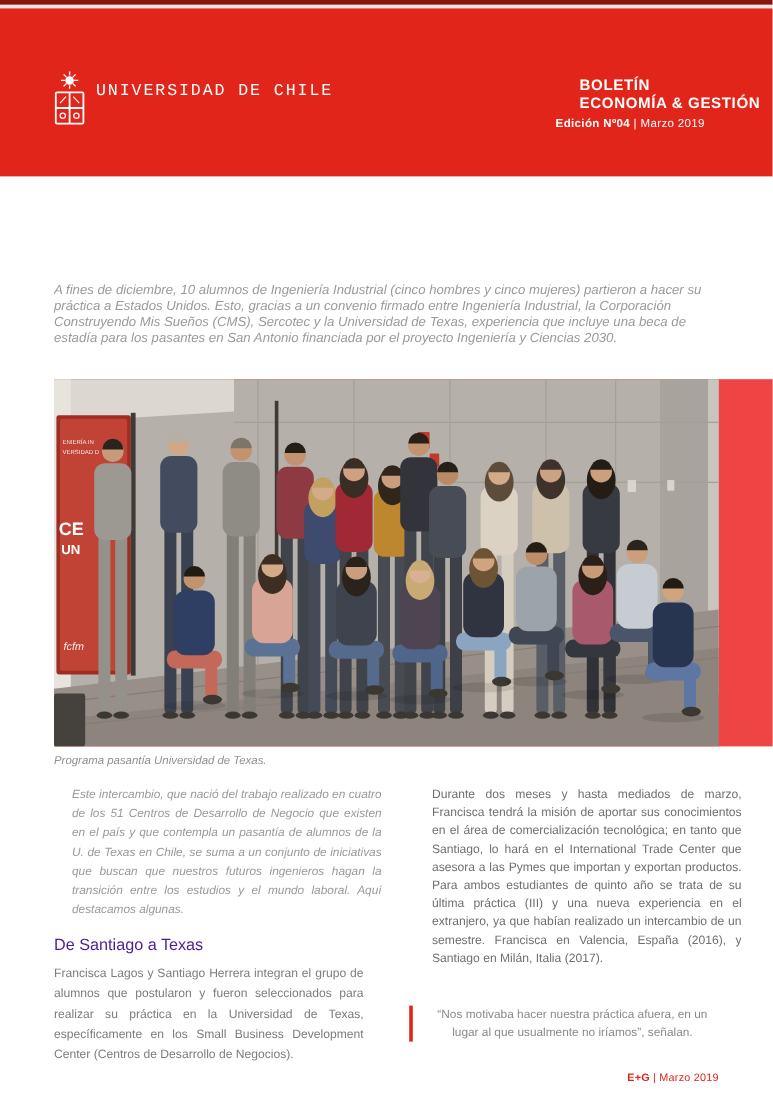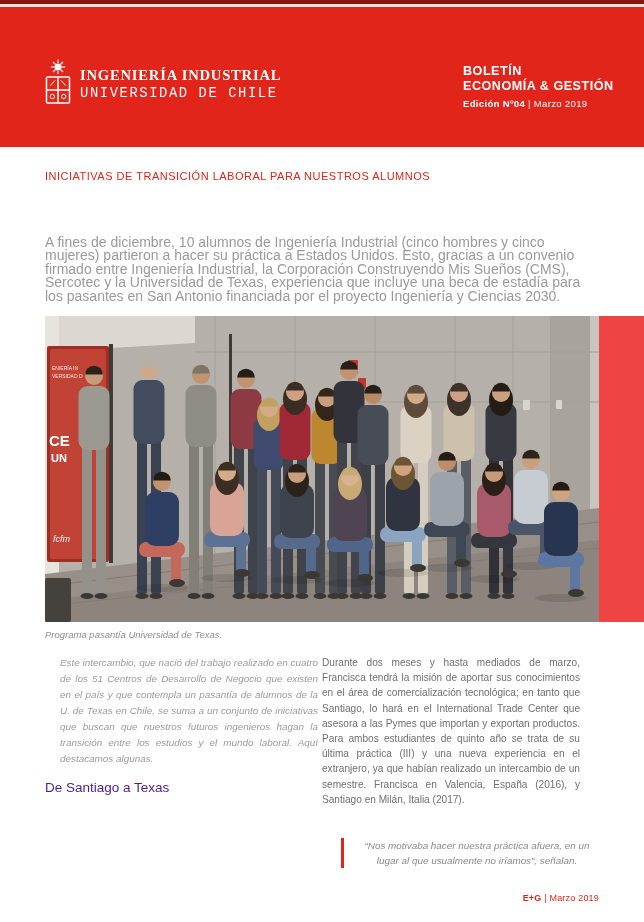--- a/index.html
+++ b/index.html
@@ -8,39 +8,39 @@
   
   .top-stripe{position:absolute;left:0;top:0;width:644px;height:4px;}
   .top-lightline{position:absolute;left:0;top:4px;width:644px;height:3px;}
   .band{position:absolute;left:0;top:7px;width:644px;height:140px;}
   .logo-emblem{position:absolute;left:44px;top:52px;}
   .logo-text{position:absolute;left:80px;top:60px;color:#ffffff;
              font-family:"Liberation Serif",serif;white-space:nowrap;}
   .logo-line1{font-size:14.6px;font-weight:bold;letter-spacing:0.8px;}
   .logo-line2{font-size:13.8px;letter-spacing:1.6px;margin-top:2px;font-family:Liberation Mono, monospace;}
   .masthead{position:absolute;left:463px;top:57px;color:#ffffff;white-space:nowrap;}
-  .mh-line{font-size:12.6px;font-weight:bold;letter-spacing:0.5px;line-height:15px;}
+  .mh-line{font-size:12.6px;font-weight:bold;letter-spacing:0.5px;line-height:15px;margin-left:20px;}
   .mh-edition{margin-top:4px;font-size:9.6px;letter-spacing:0.3px;}
   .mh-edition b{font-weight:bold;}
   
   .eyebrow{position:absolute;left:45px;top:170px;font-size:11px;letter-spacing:0.5px;}
   .title{position:absolute;left:45px;top:188px;font-size:26.5px;font-weight:bold;letter-spacing:0.4px;}
   .intro{position:absolute;left:45px;top:236px;width:554px;height:80px;overflow:hidden;
-         font-size:14px;line-height:13.4px;color:#9a9a9a;}
+         font-style:italic;font-size:11px;line-height:13.4px;color:#9a9a9a;}
   .photo{position:absolute;left:45px;top:316px;width:608px;height:306px;background:#ef4444;}
   .caption{position:absolute;left:45px;top:629px;font-style:italic;font-size:9.5px;color:#8f8f8f;}
   .lede{position:absolute;left:60px;top:655px;width:258px;height:114px;overflow:hidden;
         font-style:italic;font-size:9.9px;line-height:16px;text-align:justify;color:#9a9a9a;}
   .sec-heading{position:absolute;left:45px;top:780px;font-size:13.5px;}
   .left-body{position:absolute;left:45px;top:803px;width:258px;height:102px;overflow:hidden;
              font-size:10.1px;line-height:17px;text-align:justify;color:#7c7c7c;}
-  .right-body{position:absolute;left:322px;top:655px;width:258px;height:166px;overflow:hidden;
+  .right-body{position:absolute;left:360px;top:655px;width:258px;height:166px;overflow:hidden;
               font-size:10.1px;line-height:15.2px;text-align:justify;color:#6f6f6f;}
   .quote{position:absolute;left:341px;top:838px;width:242px;padding-left:12px;
-         font-style:italic;font-size:9.9px;line-height:15px;text-align:center;color:#8a8a8a;}
+         font-size:9.9px;line-height:15px;text-align:center;color:#8a8a8a;}
   .page-footer{position:absolute;right:45px;top:893px;font-size:9px;letter-spacing:0.2px;white-space:nowrap;}
   .page-footer b{font-weight:bold;}
 </style>
 </head>
 <body>
 
 <div class="page">
 
   <div class="top-stripe" style="background: rgb(140, 20, 14);"></div>
   <div class="top-lightline" style="background: rgb(232, 230, 227);"></div>
@@ -66,31 +66,29 @@
         </g>
         <g stroke="#ffffff" stroke-width="1" fill="none">
           <line x1="6" y1="27" x2="11" y2="21.5"></line>
           <line x1="17" y1="21.5" x2="22" y2="27"></line>
           <circle cx="8.3" cy="37.5" r="2.2"></circle>
           <circle cx="19.7" cy="37.5" r="2.2"></circle>
         </g>
       </svg>
     </div>
     <div class="logo-text">
-      <div class="logo-line1">INGENIERÍA INDUSTRIAL</div>
       <div class="logo-line2">UNIVERSIDAD DE CHILE</div>
     </div>
     <div class="masthead">
       <div class="mh-line">BOLETÍN</div>
       <div class="mh-line">ECONOMÍA &amp; GESTIÓN</div>
       <div class="mh-edition"><b>Edición Nº04</b><span> | Marzo 2019</span></div>
     </div>
   </header>
 
-  <div class="eyebrow accent" style="color: rgb(226, 37, 26);">INICIATIVAS DE TRANSICIÓN LABORAL PARA NUESTROS ALUMNOS</div>
   <p class="intro" style="margin:0;">A fines de diciembre, 10 alumnos de Ingeniería Industrial (cinco hombres y cinco mujeres) partieron a hacer su práctica a Estados Unidos. Esto, gracias a un convenio firmado entre Ingeniería Industrial, la Corporación Construyendo Mis Sueños (CMS), Sercotec y la Universidad de Texas, experiencia que incluye una beca de estadía para los pasantes en San Antonio financiada por el proyecto Ingeniería y Ciencias 2030.</p>
 
   <div class="photo">
     <svg id="photo-svg" width="554" height="306" viewBox="0 0 554 306">
         <rect x="0" y="0" width="554" height="262" fill="#b5b0a9" rx="0"></rect>
         <rect x="505" y="0" width="49" height="262" fill="#a8a39c" rx="0"></rect>
         <rect x="545" y="0" width="9" height="235" fill="#c8c4be" rx="0"></rect>
         <polygon points="0,0 150,0 150,27 0,36" fill="#dcd8d1" opacity="1"></polygon>
         <rect x="0" y="0" width="14" height="258" fill="#e7e4de" rx="0"></rect>
         <line x1="170" y1="0" x2="170" y2="240" stroke="#a59f98" stroke-width="1"></line>
@@ -275,20 +273,21 @@
         <ellipse cx="531" cy="277" rx="8" ry="4" fill="#3b3733" opacity="1"></ellipse>
         <rect x="499" y="186" width="34" height="54" fill="#283550" rx="10"></rect>
         <circle cx="516" cy="176" r="9" fill="#d0a47f"></circle>
         <path d="M 507.2 174.5 A 8.8 8.8 0 0 1 524.8 174.5 Z" fill="#241c13"></path>
       </svg>
   </div>
   <div class="caption">Programa pasantía Universidad de Texas.</div>
 
   <p class="lede" style="margin:0;">Este intercambio, que nació del trabajo realizado en cuatro de los 51 Centros de Desarrollo de Negocio que existen en el país y que contempla un pasantía de alumnos de la U. de Texas en Chile, se suma a un conjunto de iniciativas que buscan que nuestros futuros ingenieros hagan la transición entre los estudios y el mundo laboral. Aquí destacamos algunas.</p>
   <div class="sec-heading accent" style="color: #4c1d95;">De Santiago a Texas</div>
+  <p class="left-body" style="margin:0;">Francisca Lagos y Santiago Herrera integran el grupo de alumnos que postularon y fueron seleccionados para realizar su práctica en la Universidad de Texas, específicamente en los Small Business Development Center (Centros de Desarrollo de Negocios).</p>
 
   <p class="right-body" style="margin:0;">Durante dos meses y hasta mediados de marzo, Francisca tendrá la misión de aportar sus conocimientos en el área de comercialización tecnológica; en tanto que Santiago, lo hará en el International Trade Center que asesora a las Pymes que importan y exportan productos. Para ambos estudiantes de quinto año se trata de su última práctica (III) y una nueva experiencia en el extranjero, ya que habían realizado un intercambio de un semestre. Francisca en Valencia, España (2016), y Santiago en Milán, Italia (2017).</p>
   <div class="quote" style="border-left: 3px solid rgb(226, 37, 26);">
     <span>“Nos motivaba hacer nuestra práctica afuera, en un lugar al que usualmente no iríamos”, señalan.</span>
   </div>
 
   <div class="page-footer accent" style="color: rgb(226, 37, 26); padding-left: 47px;"><b>E+G</b><span> | Marzo 2019</span></div>
 
 </div>
 

